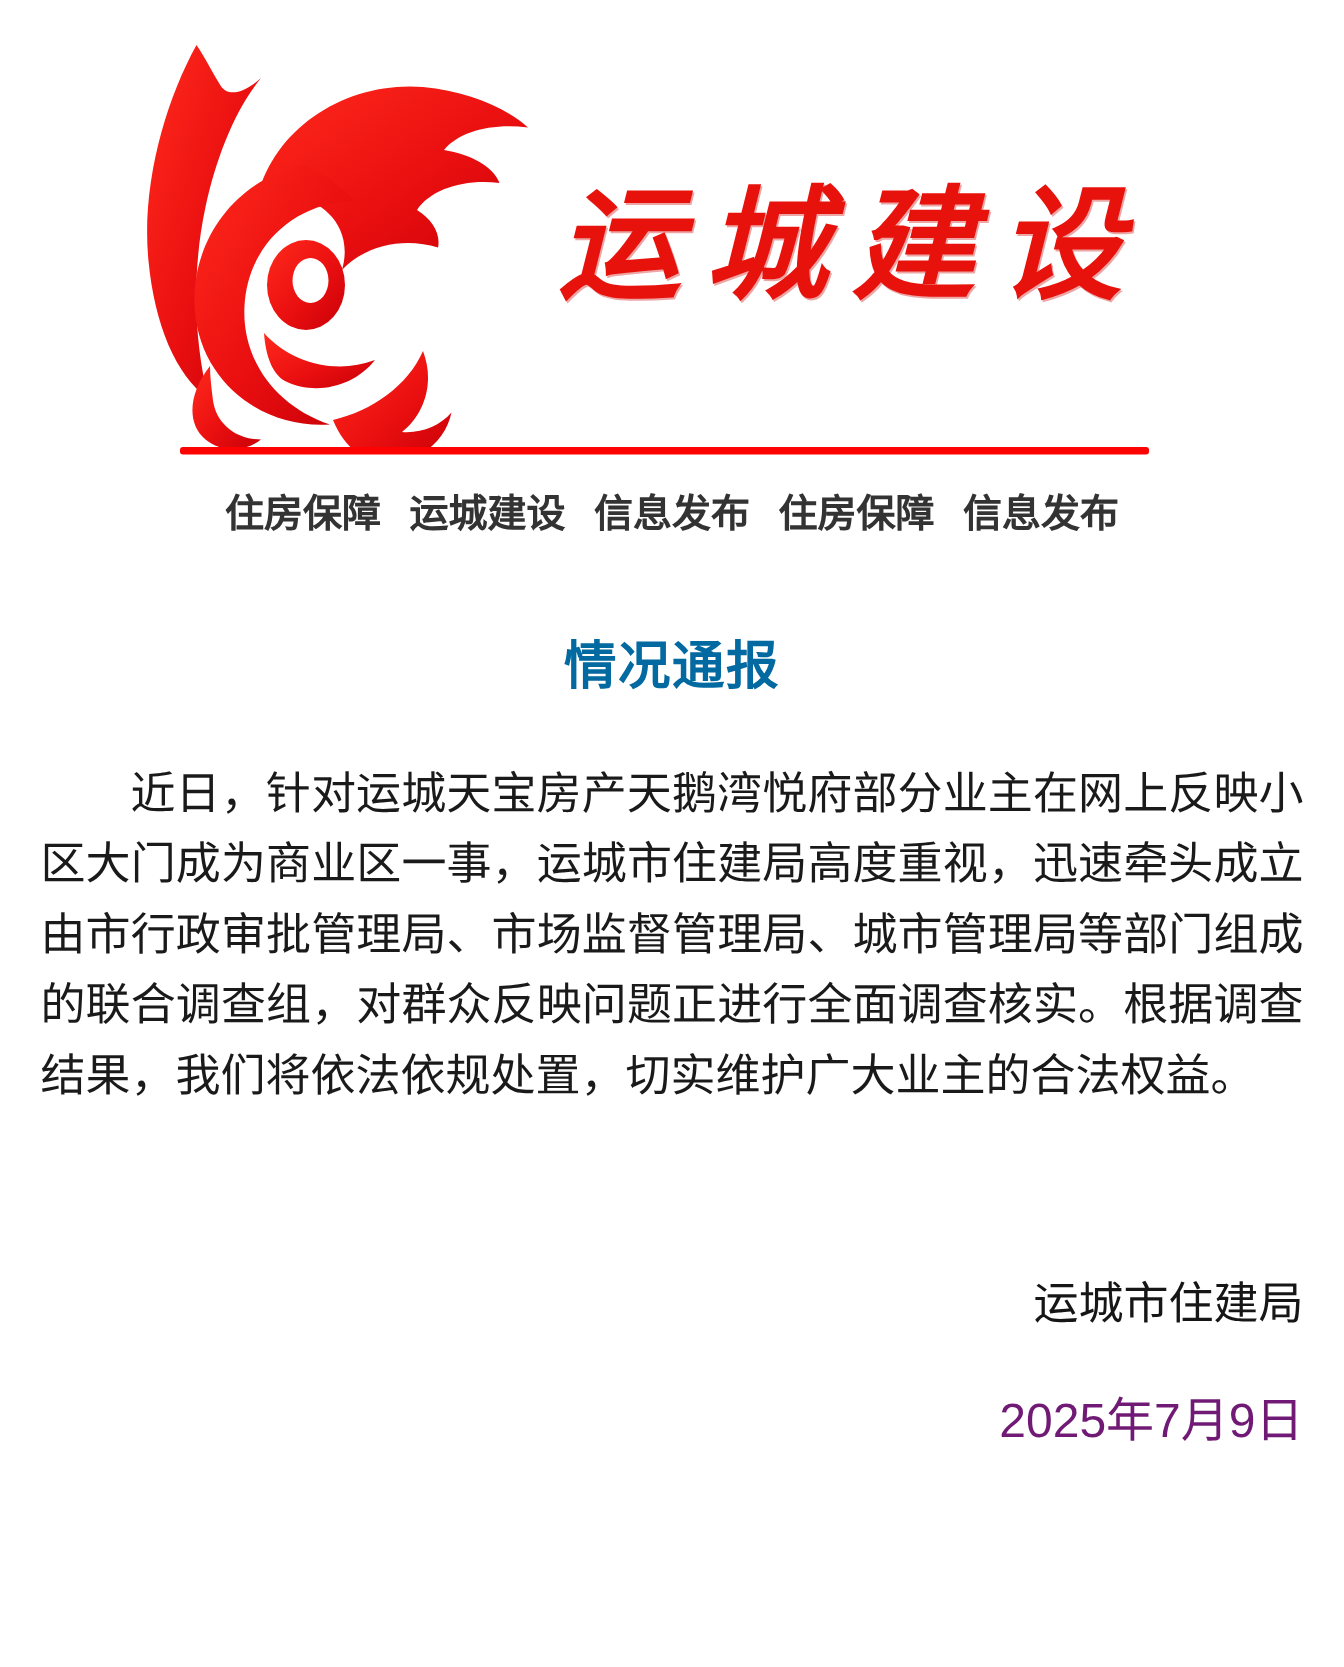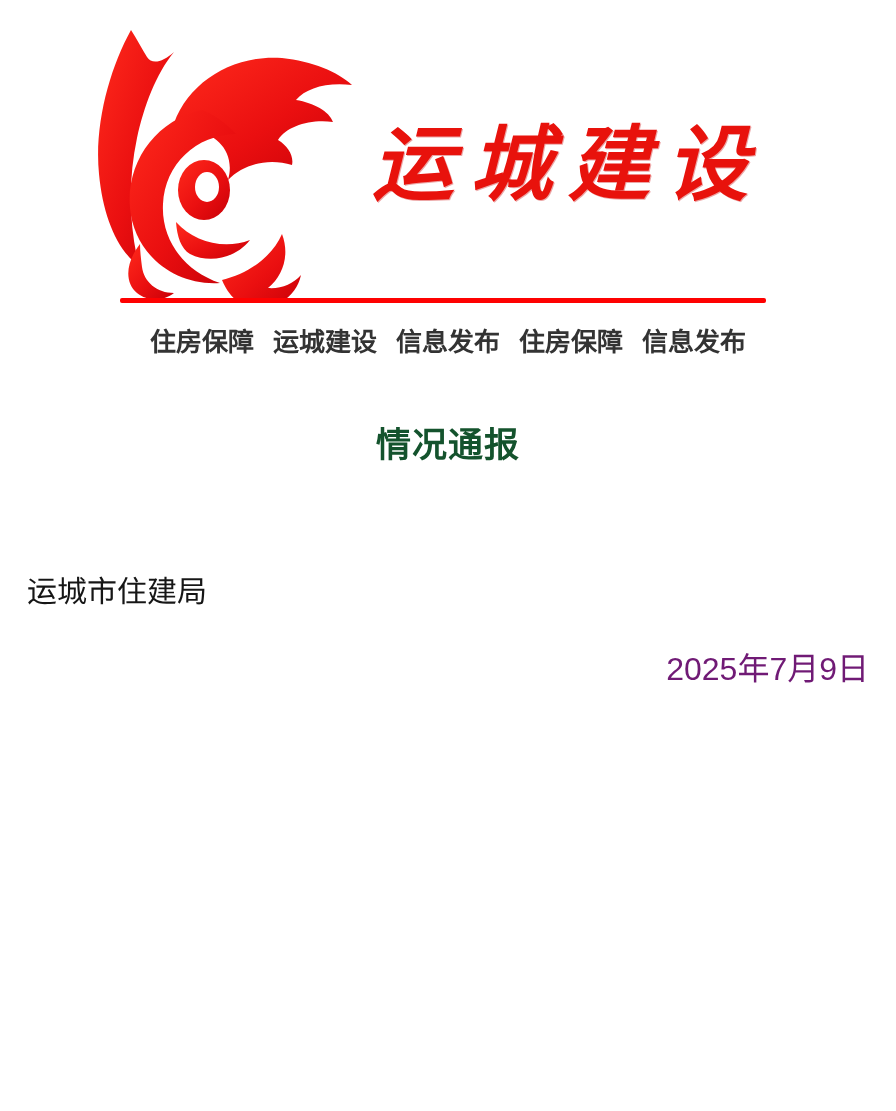--- a/index.html
+++ b/index.html
@@ -66,36 +66,36 @@
   }
   .main-nav .nav-item { cursor: pointer; white-space: nowrap; }
 
   
   .notice-title {
     margin-top: 69px;
     text-align: center;
     font-size: 35px;
     line-height: 36px;
     font-weight: 600;
-    color: #14532d;
+    color: #0369a1;
     letter-spacing: 1px;
   }
   .notice-body {
     padding: 0 27px;
     font-size: 30px;
     line-height: 47px;
     color: #1a1a1a;
     text-align: justify;
   }
   .para { text-indent: 60px; }
   .para-1 { margin-top: 43px; }
   .para-2 { margin-top: 34px; }
   .signature {
     margin-top: 105px;
-    text-align: left;
+    text-align: right;
     font-size: 30px;
     font-weight: 500;
     line-height: 47px;
     color: #161616;
   }
   .notice-date {
     margin-top: 31px;
     text-align: right;
     font-size: 32px;
     font-weight: 400;
@@ -143,17 +143,18 @@
     <span class="nav-item">住房保障</span>
     <span class="nav-item">运城建设</span>
     <span class="nav-item">信息发布</span>
     <span class="nav-item">住房保障</span>
     <span class="nav-item">信息发布</span>
   </nav>
 
   <h1 class="notice-title">情况通报</h1>
 
   <div class="notice-body">
+    <p class="para para-1">近日，针对运城天宝房产天鹅湾悦府部分业主在网上反映小区大门成为商业区一事，运城市住建局高度重视，迅速牵头成立由市行政审批管理局、市场监督管理局、城市管理局等部门组成的联合调查组，对群众反映问题正进行全面调查核实。根据调查结果，我们将依法依规处置，切实维护广大业主的合法权益。</p>
     <div class="signature">运城市住建局</div>
     <div class="notice-date">2025年7月9日</div>
   </div>
 
 </div>
 
 </body></html>

